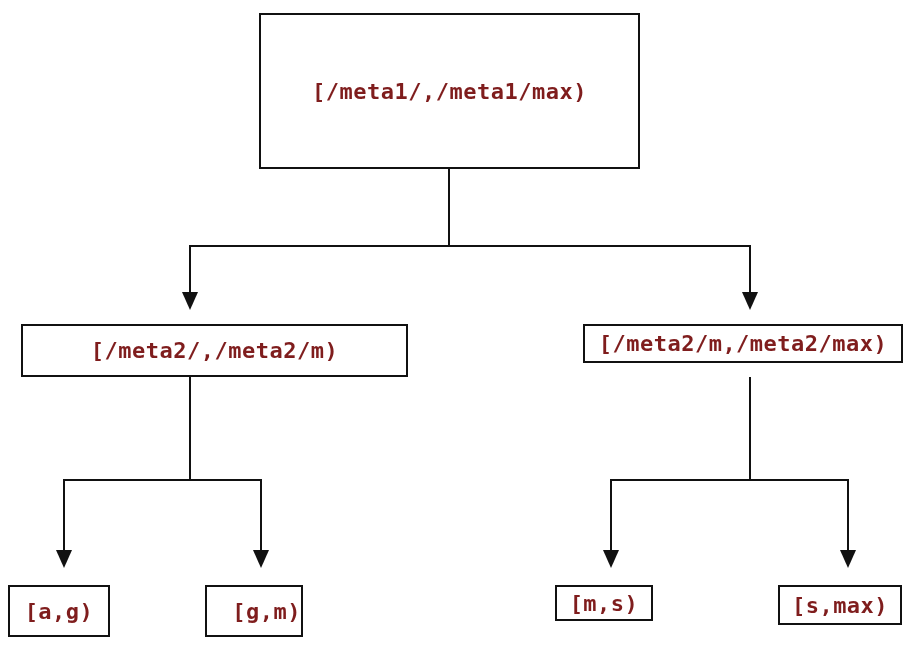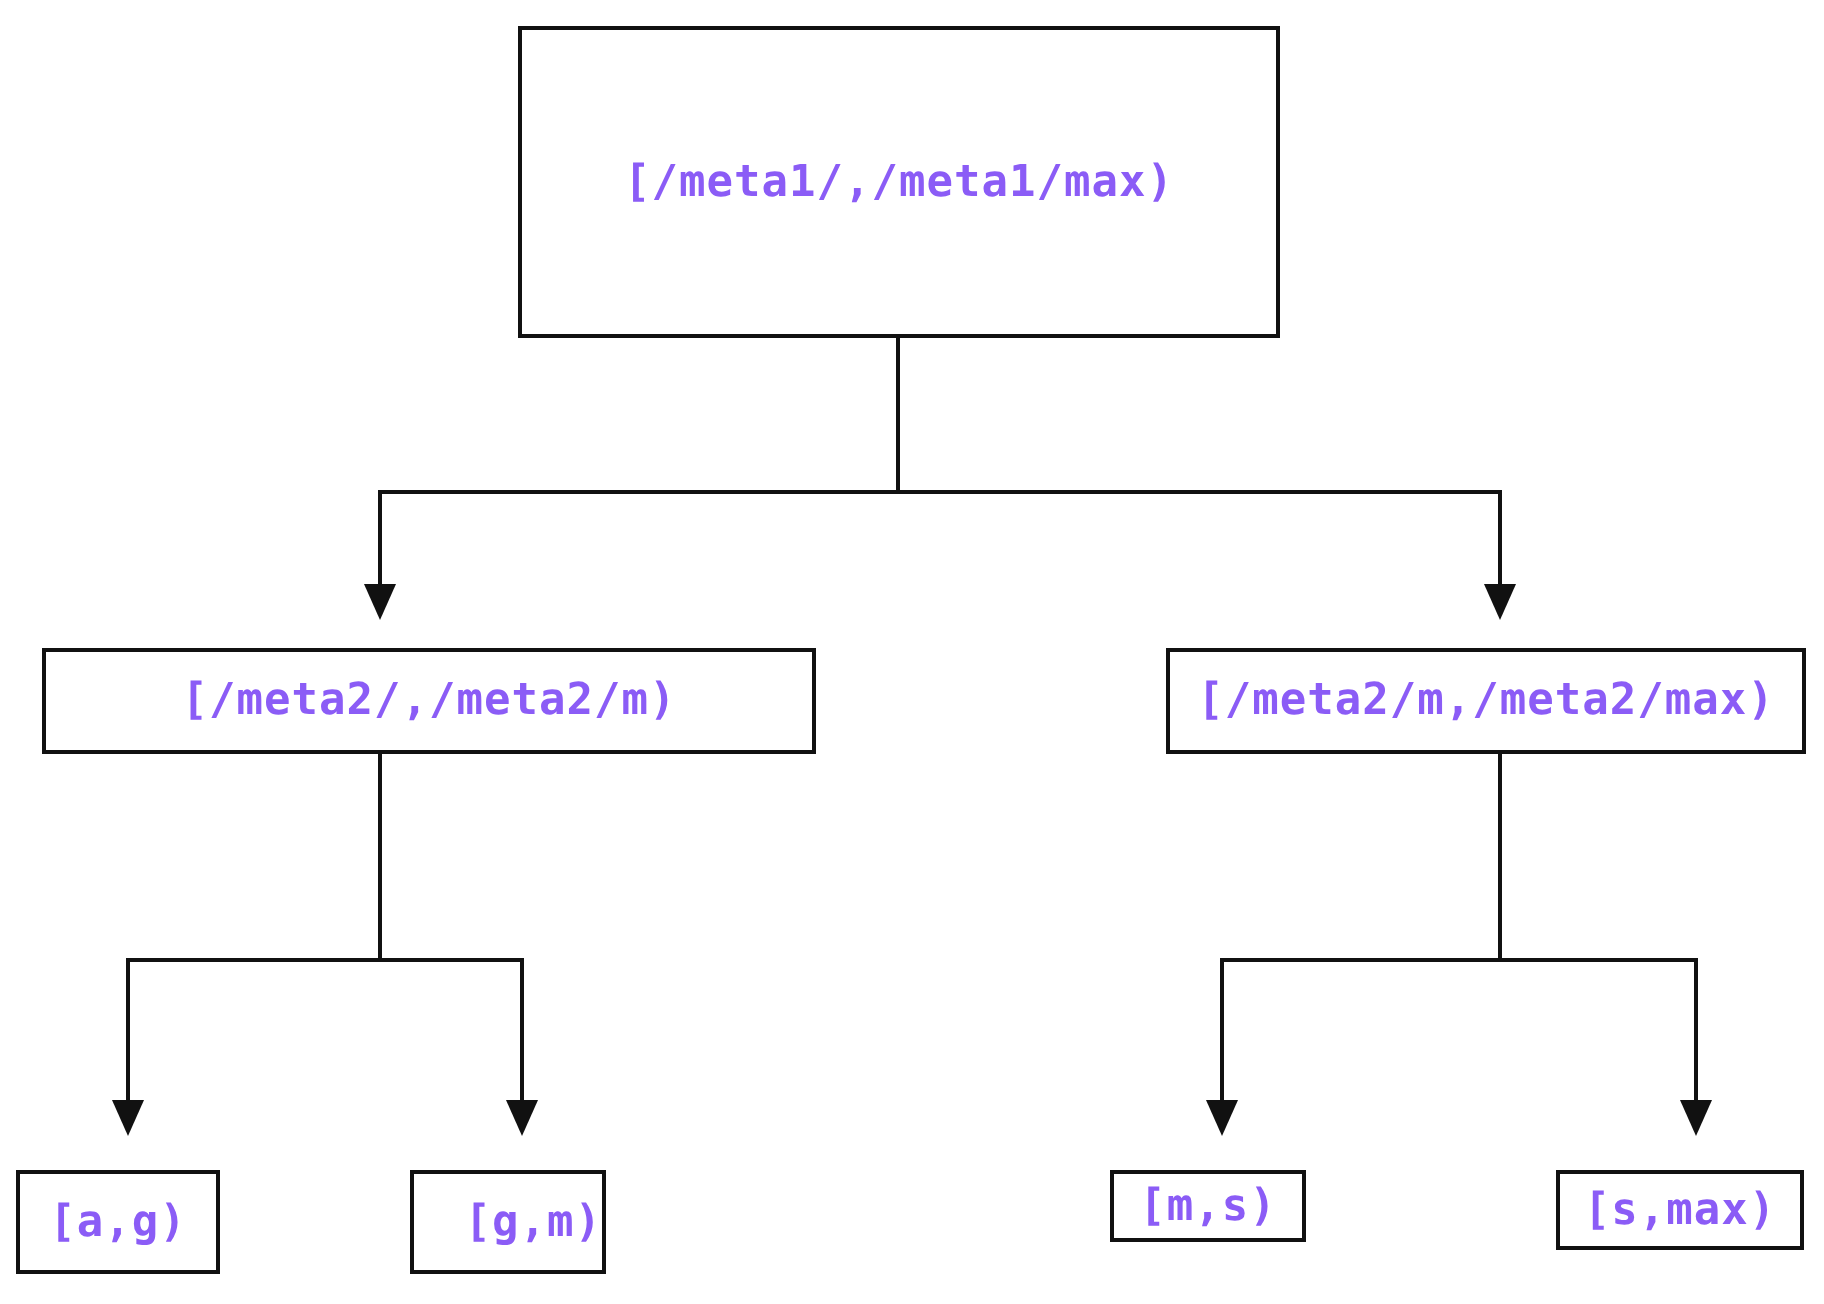--- a/index.html
+++ b/index.html
@@ -26,26 +26,26 @@
     position: absolute;
     box-sizing: border-box;
     border: 2px solid #111111;
     background: #ffffff;
     display: flex;
     align-items: center;
     justify-content: center;
     font-size: 22px;
     font-weight: 700;
     letter-spacing: 0.5px;
-    color: #8b5cf6;
+    color: #7f1d1d;
     white-space: nowrap;
   }
   .node-root       { left: 259px; top: 13px;  width: 381px; height: 156px; }
   .node-left-child { left: 21px;  top: 324px; width: 387px; height: 53px;  }
-  .node-right-child{ left: 583px; top: 324px; width: 320px; height: 53px;  }
+  .node-right-child{ left: 583px; top: 324px; width: 320px; height: 39px;  }
   .node-leaf-ag    { left: 8px;   top: 585px; width: 102px; height: 52px;  }
   .node-leaf-gm    { left: 205px; top: 585px; width: 98px;  height: 52px; justify-content: flex-end;  }
   .node-leaf-ms    { left: 555px; top: 585px; width: 98px;  height: 36px;  }
   .node-leaf-smax  { left: 778px; top: 585px; width: 124px; height: 40px;  }
   svg line    { stroke: #111111; stroke-width: 2; }
   svg polygon { fill: #111111; stroke: none; }
 </style>
 </head>
 <body>
 

